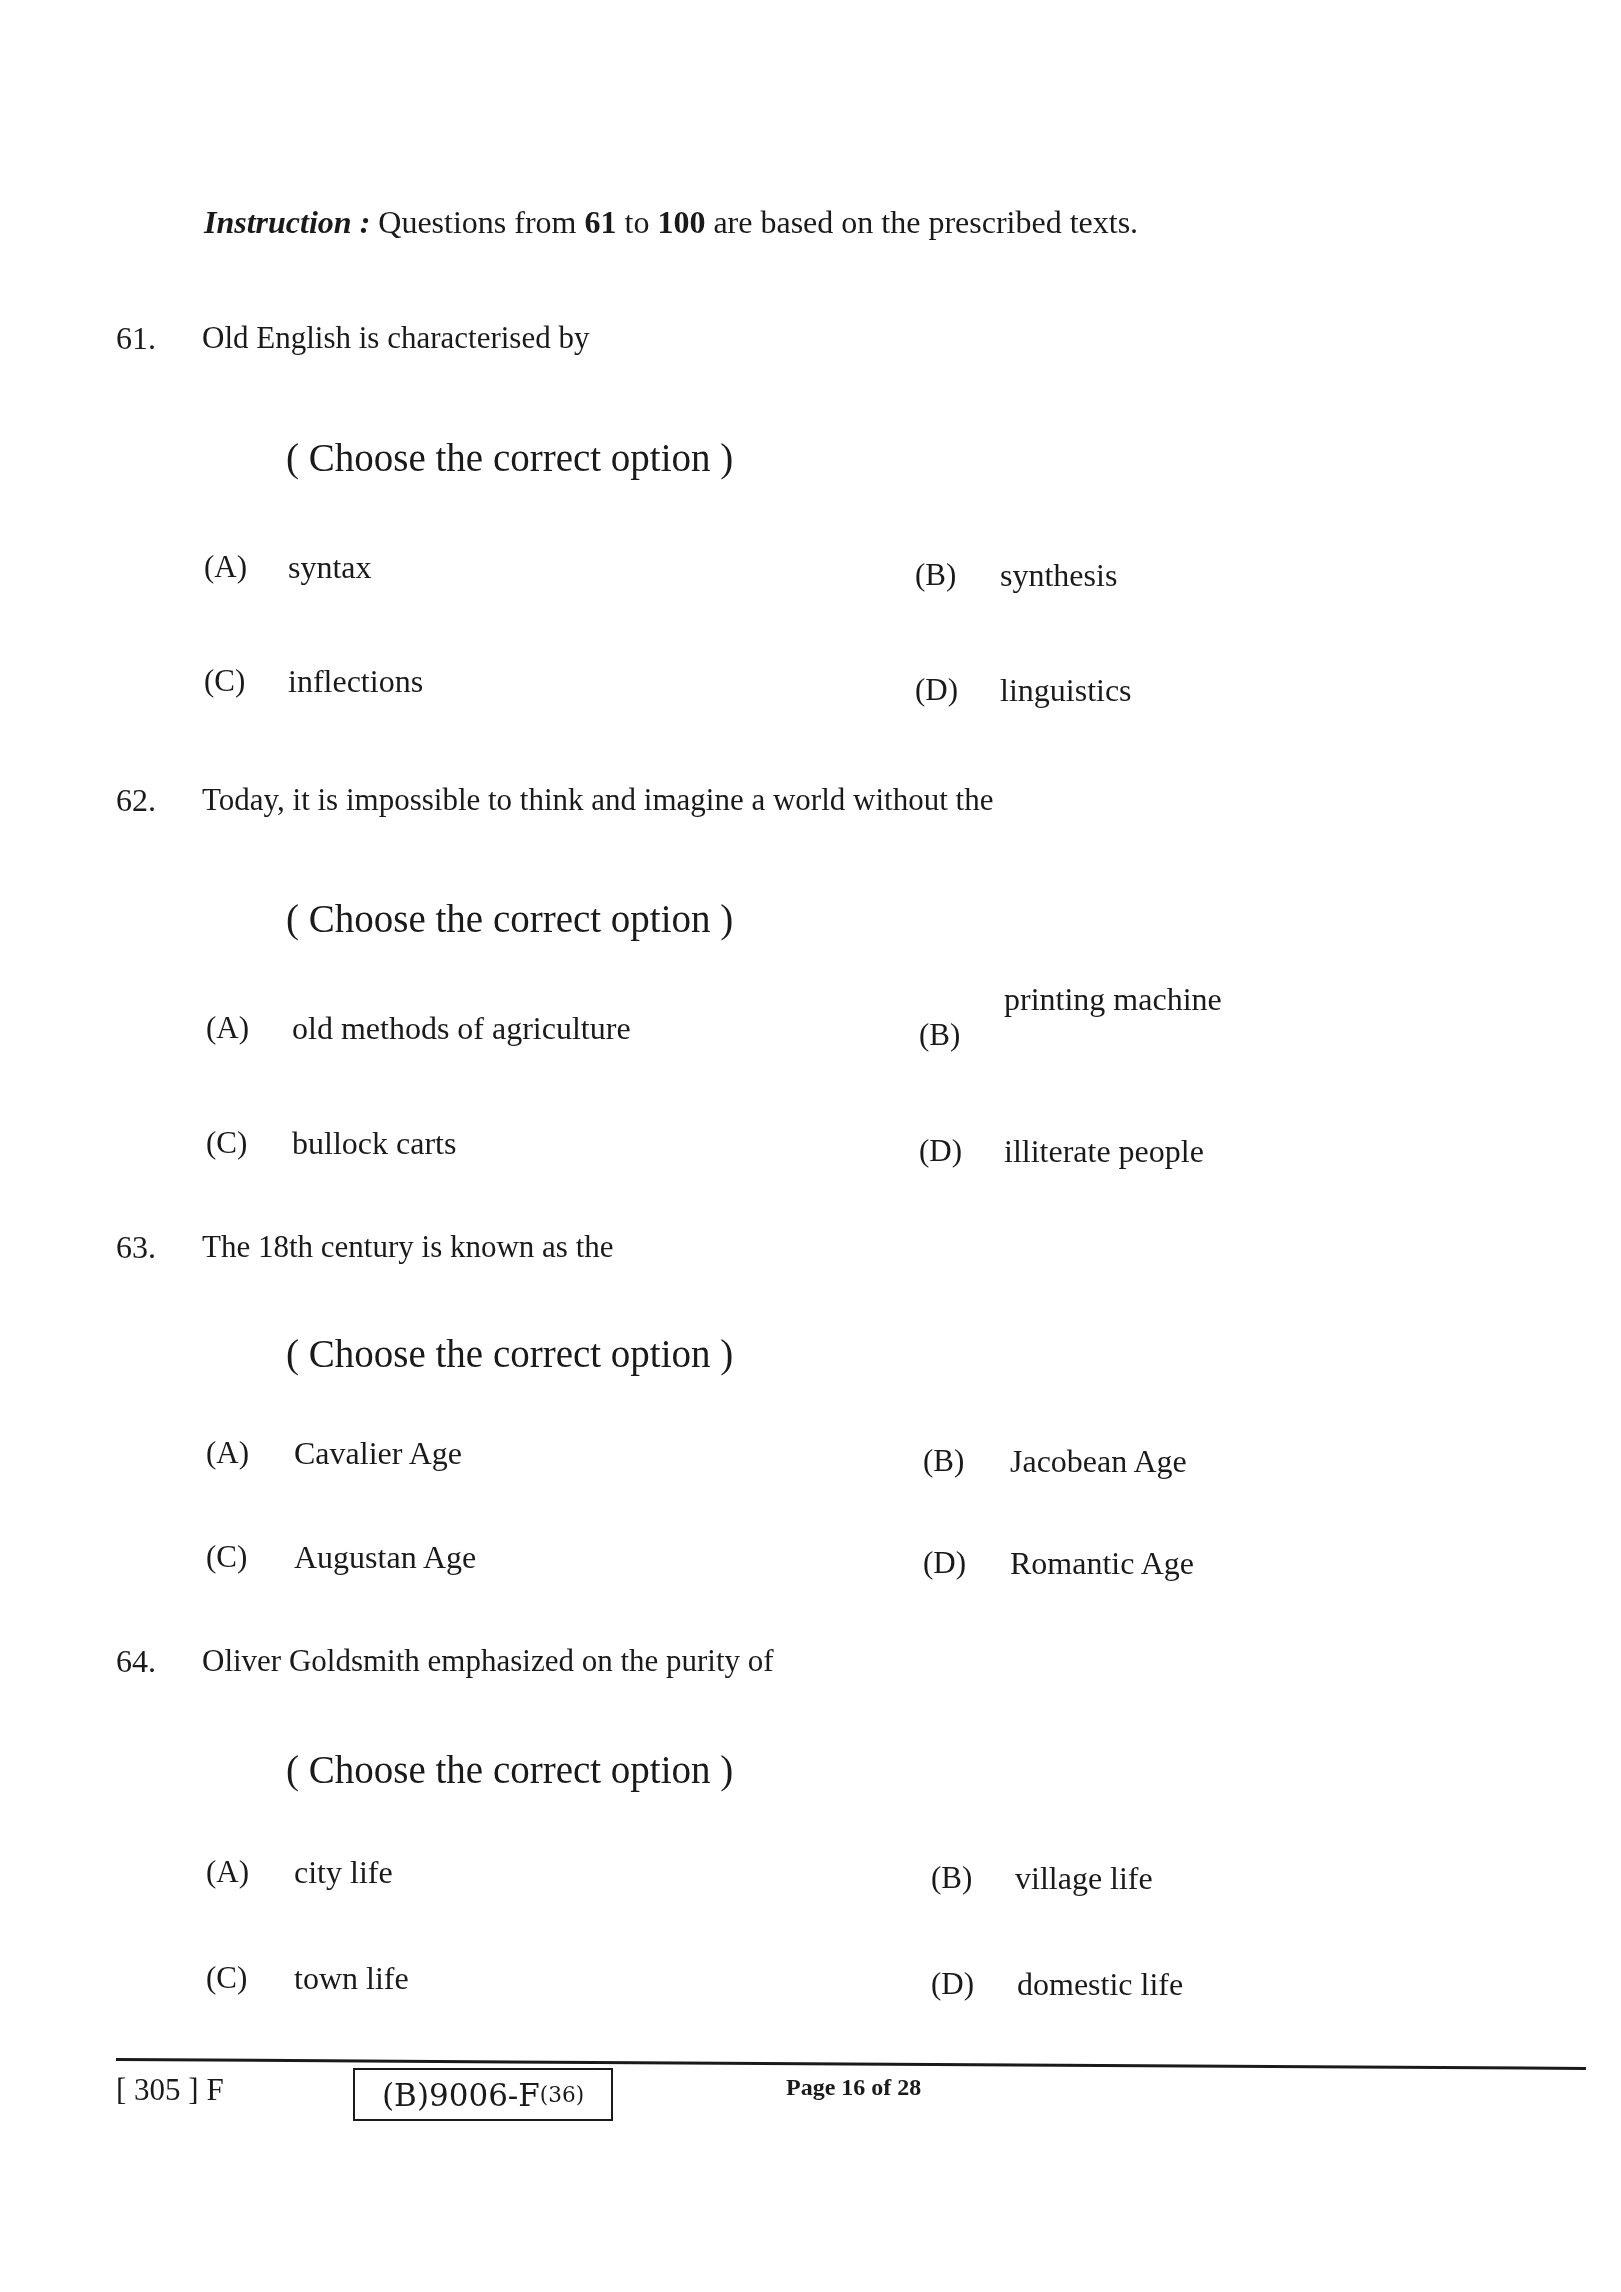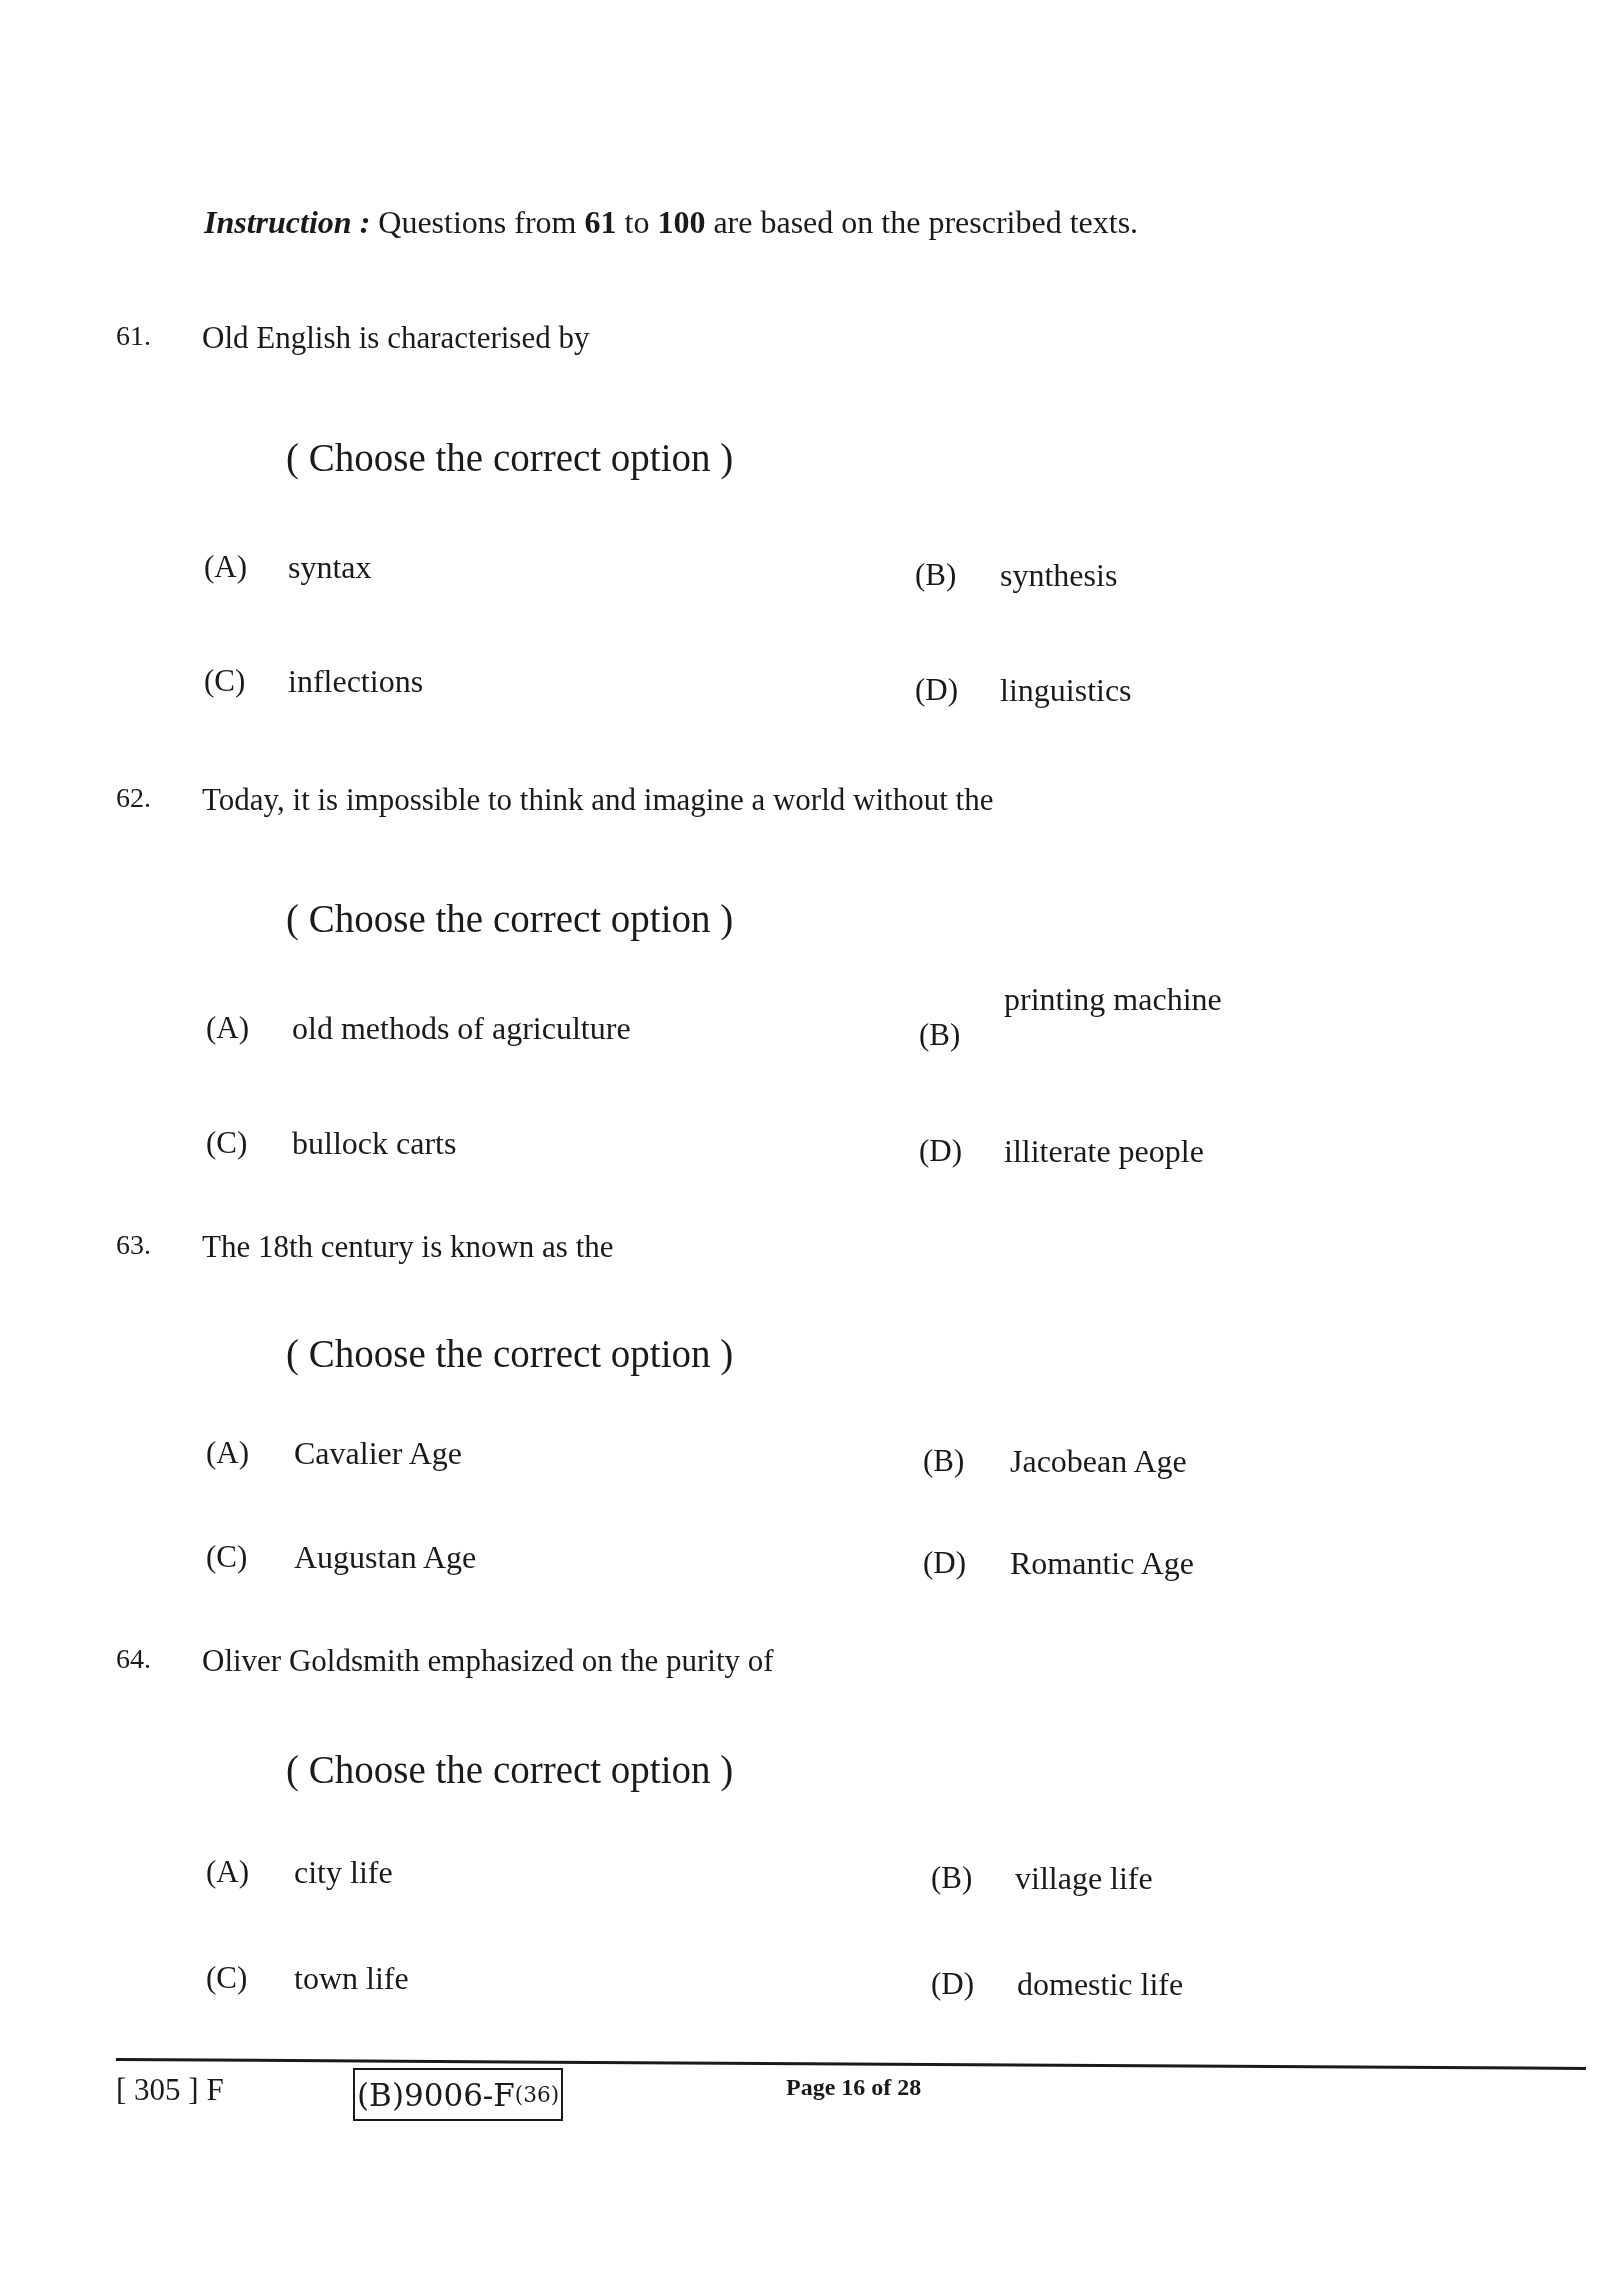--- a/index.html
+++ b/index.html
@@ -2,29 +2,29 @@
 <html><head>
 <meta charset="utf-8">
 <style>
   html, body { margin: 0; padding: 0; background: #ffffff; }
   body { width: 1621px; height: 2293px; position: relative; overflow: hidden;
          font-family: "DejaVu Serif", "Liberation Serif", serif; color: #1a1a1a; }
   .abs { position: absolute; white-space: nowrap; font-family: Liberation Serif, serif; }
   .instr { left: 204px; top: 204px; font-size: 32px; }
   .instr .lbl { font-weight: bold; font-style: italic; }
   .instr b { font-weight: bold; }
-  .qnum { font-size: 28px; left: 116px; }
+  .qnum { font-size: 32px; left: 116px; }
   .qtext { font-size: 31px; left: 202px; }
   .choose { font-size: 39px; left: 286px; }
   .optletter { font-size: 31px; }
   .opttext { font-size: 32px; }
   .footer-line { position: absolute; left: 116px; top: 2058px; width: 1470px; height: 2.9px; background: #1a1a1a;
                  transform: rotate(0.35deg); transform-origin: left center; }
   .foot { font-size: 31px; top: 2072px; }
-  .codebox { position: absolute; left: 353px; top: 2068px; height: 49px; padding: 0 2px;
+  .codebox { position: absolute; left: 353px; top: 2068px; height: 49px; padding: 0 27px;
              border: 2px solid #1a1a1a; border-top-width: 2.9px; display: flex; align-items: center;
              font-size: 31px; }
   .codebox small { font-size: 21.6px; }
 </style>
 </head>
 <body>
 
 <div class="abs instr">
   <span class="lbl">Instruction :</span>
   <span>Questions from</span>

